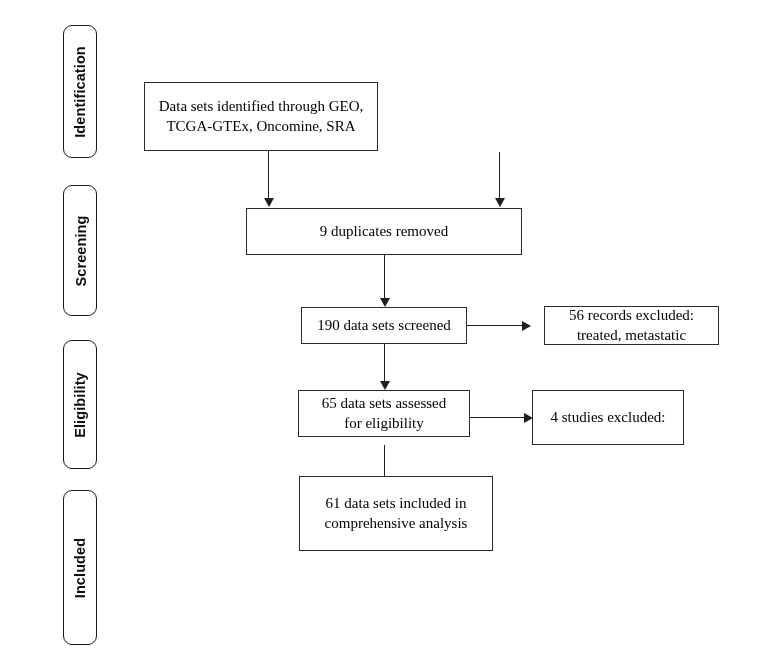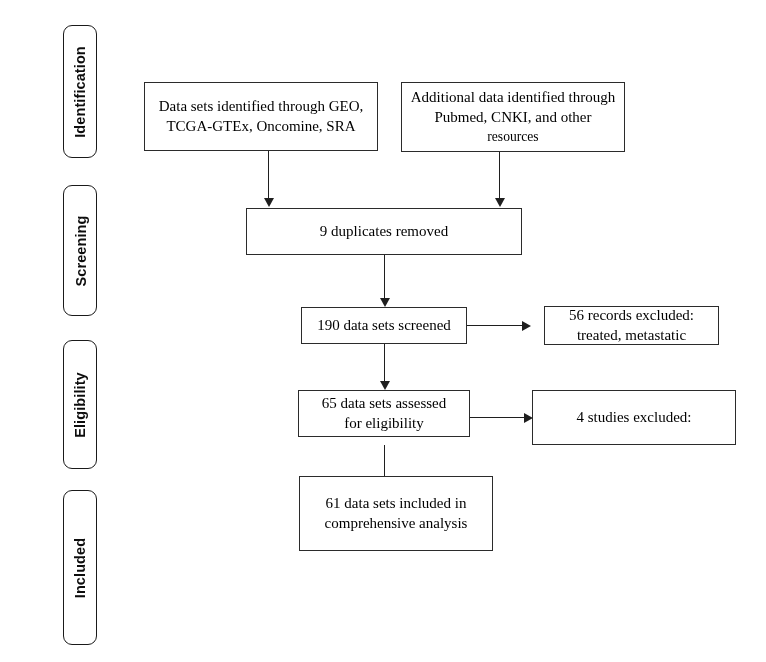--- a/index.html
+++ b/index.html
@@ -105,27 +105,20 @@
     <span class="stage-label">Included</span>
   </div>
 
   <div class="fbox" style="left:144px; top:82px; width:234px; height:69px;">
     <span>
       <span class="txt">Data sets identified through GEO,</span>
       <span class="txt">TCGA-GTEx, Oncomine, SRA</span>
     </span>
   </div>
 
-  <div class="fbox" style="left:401px; top:82px; width:224px; height:70px;">
-    <span>
-      <span class="txt">Additional data identified through</span>
-      <span class="txt">Pubmed, CNKI, and other</span>
-      <span class="txt small">resources</span>
-    </span>
-  </div>
 
   <div class="vline" style="left:268px; top:151px; height:48px;"></div>
   <div class="arrow-down" style="left:263.5px; top:198px;"></div>
 
   <div class="vline" style="left:499px; top:152px; height:47px;"></div>
   <div class="arrow-down" style="left:494.5px; top:198px;"></div>
 
   <div class="fbox" style="left:246px; top:208px; width:276px; height:47px;">
     <span class="txt">9 duplicates removed</span>
   </div>
@@ -153,21 +146,21 @@
   <div class="fbox" style="left:298px; top:390px; width:172px; height:47px;">
     <span>
       <span class="txt">65 data sets assessed</span>
       <span class="txt">for eligibility</span>
     </span>
   </div>
 
   <div class="hline" style="left:470px; top:417px; width:57px;"></div>
   <div class="arrow-right" style="left:524px; top:412.5px;"></div>
 
-  <div class="fbox" style="left:532px; top:390px; width:204px; height:55px;">
+  <div class="fbox" style="left:532px; top:390px; width:152px; height:55px;">
     <span>
       <span class="txt">4 studies excluded:</span>
     </span>
   </div>
 
   <div class="vline" style="left:384px; top:445px; height:41px;"></div>
   <div class="arrow-down" style="left:379.5px; top:485px;"></div>
 
   <div class="fbox" style="left:299px; top:476px; width:194px; height:75px;">
     <span>

